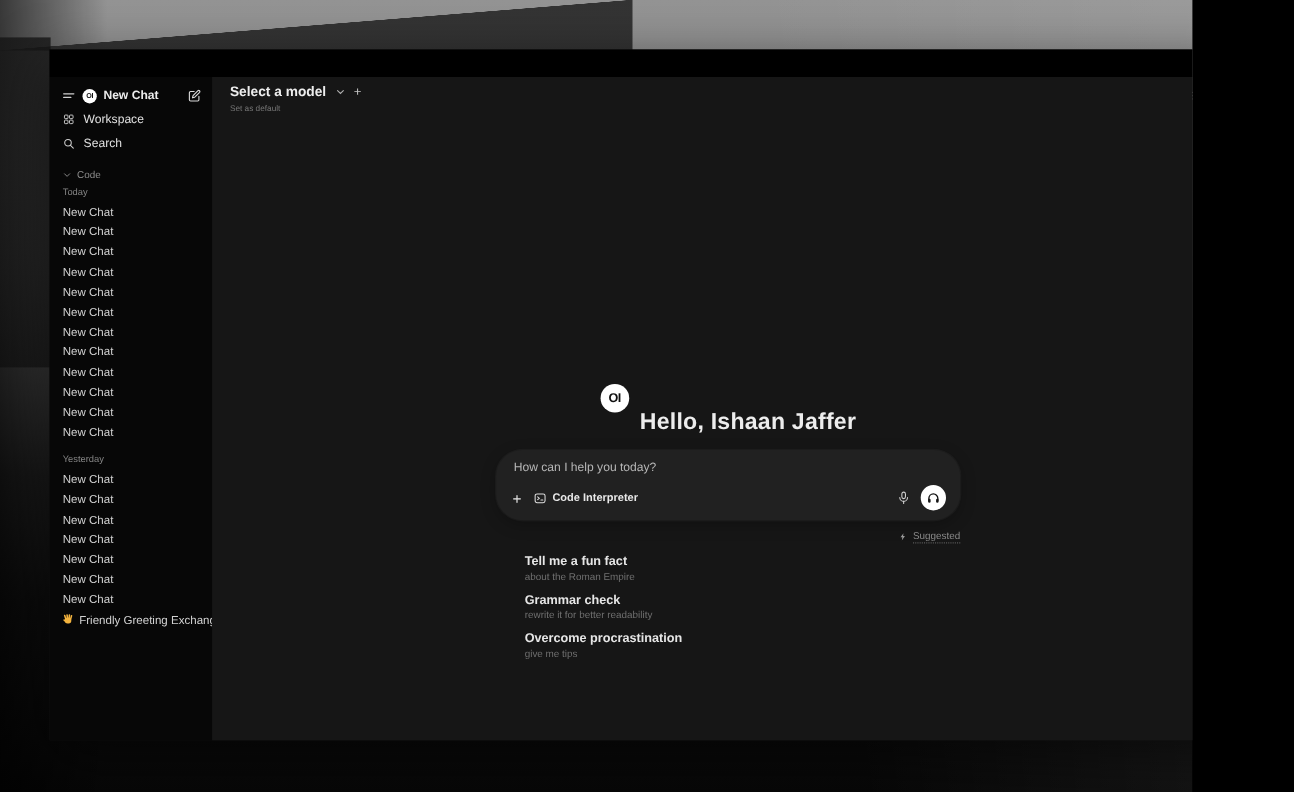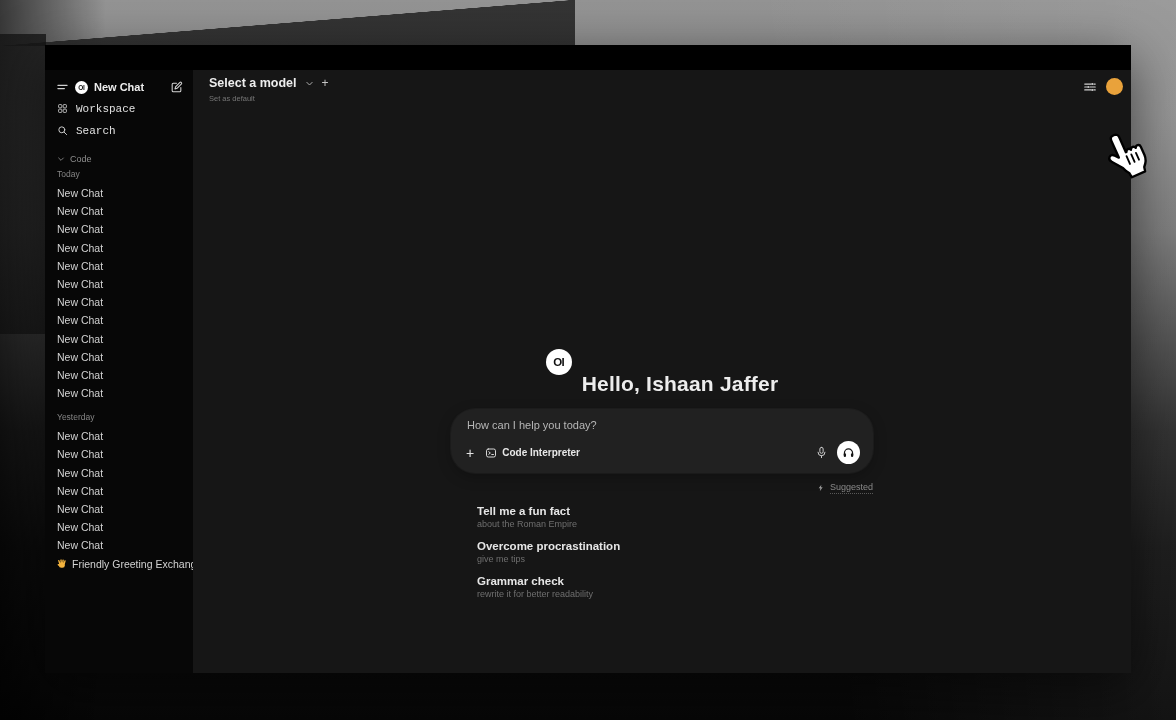--- a/index.html
+++ b/index.html
@@ -1,18 +1,18 @@
 <!DOCTYPE html>
 <html><head>
 <meta charset="utf-8">
 <style>
   * { margin:0; padding:0; box-sizing:border-box; }
   html,body { width:1176px; height:720px; background:#000; overflow:hidden;
               font-family:"Liberation Sans", sans-serif; }
-  .stage { position:relative; width:1176px; height:720px; overflow:hidden;
+  .stage { position:relative; width:1084px; height:720px; overflow:hidden;
            background:linear-gradient(180deg,#949494 0%, #8d8d8d 16%, #757575 32%, #4a4a4a 47%, #262626 60%, #121212 76%, #070707 100%); }
   .stage::before { content:""; position:absolute; inset:0;
            background:linear-gradient(90deg, rgba(0,0,0,.62) 0%, rgba(0,0,0,.38) 3.5%, rgba(0,0,0,0) 9%),
                       linear-gradient(262deg, rgba(255,255,255,.07) 0%, rgba(0,0,0,0) 34%); }
   .wedge { position:absolute; left:0; top:0; width:575px; height:46px;
            background:linear-gradient(to bottom right, rgba(0,0,0,0) 49.6%, rgba(35,35,35,.85) 50%); }
   .wedge2 { position:absolute; left:0; top:34px; width:46px; height:300px;
            background:linear-gradient(180deg, rgba(20,20,20,.78), rgba(10,10,10,.55)); }
 
   
@@ -26,21 +26,21 @@
              color:#cfcfcf; overflow:hidden; }
   .side-header { display:flex; align-items:center; gap:6px; padding:0 10px 0 11px; height:18px; }
   .icon-btn { display:flex; align-items:center; justify-content:center; }
   .side-header svg.h { width:13px; height:13px; }
   .side-logo { width:13px; height:13px; border-radius:50%; background:#fff; color:#141414;
                font-size:6.5px; font-weight:700; display:flex; align-items:center; justify-content:center; letter-spacing:-.3px; }
   .side-title { font-size:11px; font-weight:700; color:#ededed; }
   .sp { flex:1; }
   .side-header svg.p { width:13px; height:13px; }
   .nav-item { display:flex; align-items:center; gap:8px; padding:0 12px; height:19px;
-              font-size:11px; font-weight:500; color:#e0e0e0; margin-top:3px;font-family:Liberation Mono, monospace; }
+              font-size:11px; font-weight:500; color:#e0e0e0; margin-top:3px; }
   .nav-item svg { width:11px; height:11px; }
   .chats-head { display:flex; align-items:center; gap:5px; padding:0 12px; margin-top:13px;
                 font-size:9px; color:#8d8d8d; height:12px; }
   .chats-head svg { width:8px; height:8px; }
   .chat-list { margin-top:2px; }
   .chat-label { padding:0 12px; height:15px; line-height:15px; font-size:8.5px; color:#868686; margin-top:2px; }
   .chat-label + .chat-item { margin-top:2px; }
   .chat-label:not(:first-child) { margin-top:8px; }
   .chat-item { padding:0 12px; height:18.2px; line-height:18.2px; font-size:10.5px;
                color:#d2d2d2; white-space:nowrap; overflow:hidden; cursor:pointer; }
@@ -240,26 +240,26 @@
               <svg viewBox="0 0 24 24" fill="#9a9a9a">
                   <path d="M13 2L5 13h5l-1.5 9L17 10h-5z"></path>
                 </svg>
               <span class="sg-label">Suggested</span>
             </div>
             <div class="sg-item">
               <div class="sg-title">Tell me a fun fact</div>
               <div class="sg-sub">about the Roman Empire</div>
             </div>
             <div class="sg-item">
+              <div class="sg-title">Grammar check</div>
+              <div class="sg-sub">rewrite it for better readability</div>
+            </div>
+            <div class="sg-item">
               <div class="sg-title">Overcome procrastination</div>
               <div class="sg-sub">give me tips</div>
-            </div>
-            <div class="sg-item">
-              <div class="sg-title">Grammar check</div>
-              <div class="sg-sub">rewrite it for better readability</div>
             </div>
           </div>
         </div>
 
       </main>
     </div>
   </div>
 
   <svg class="cursor" viewBox="0 0 26 32">
     <g transform="rotate(-24 13 16)">

